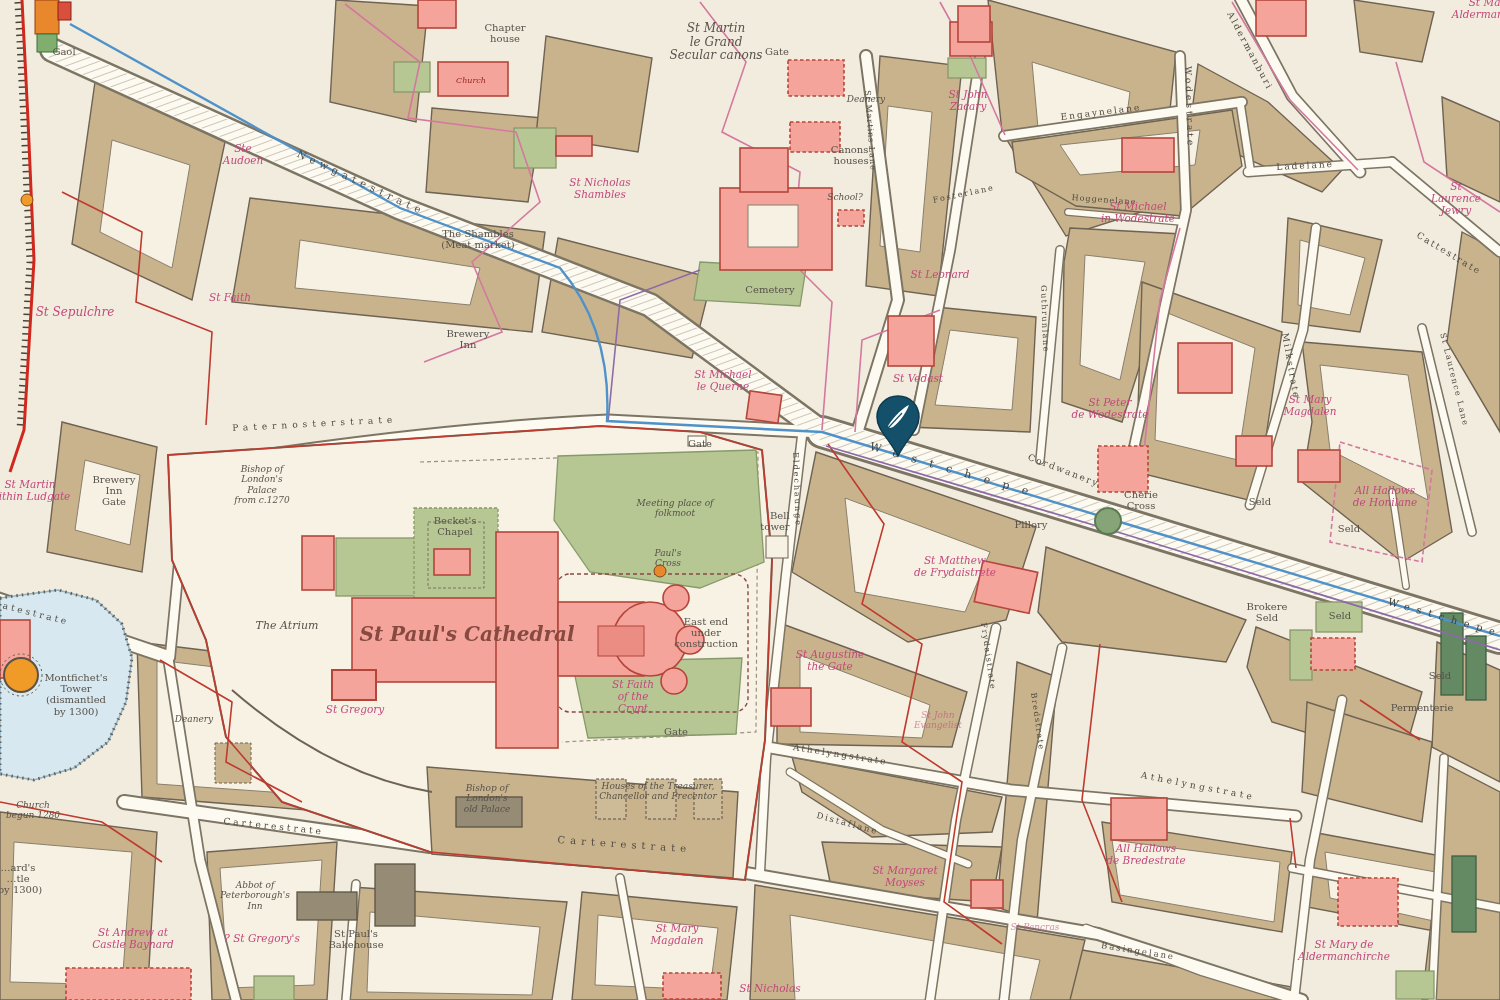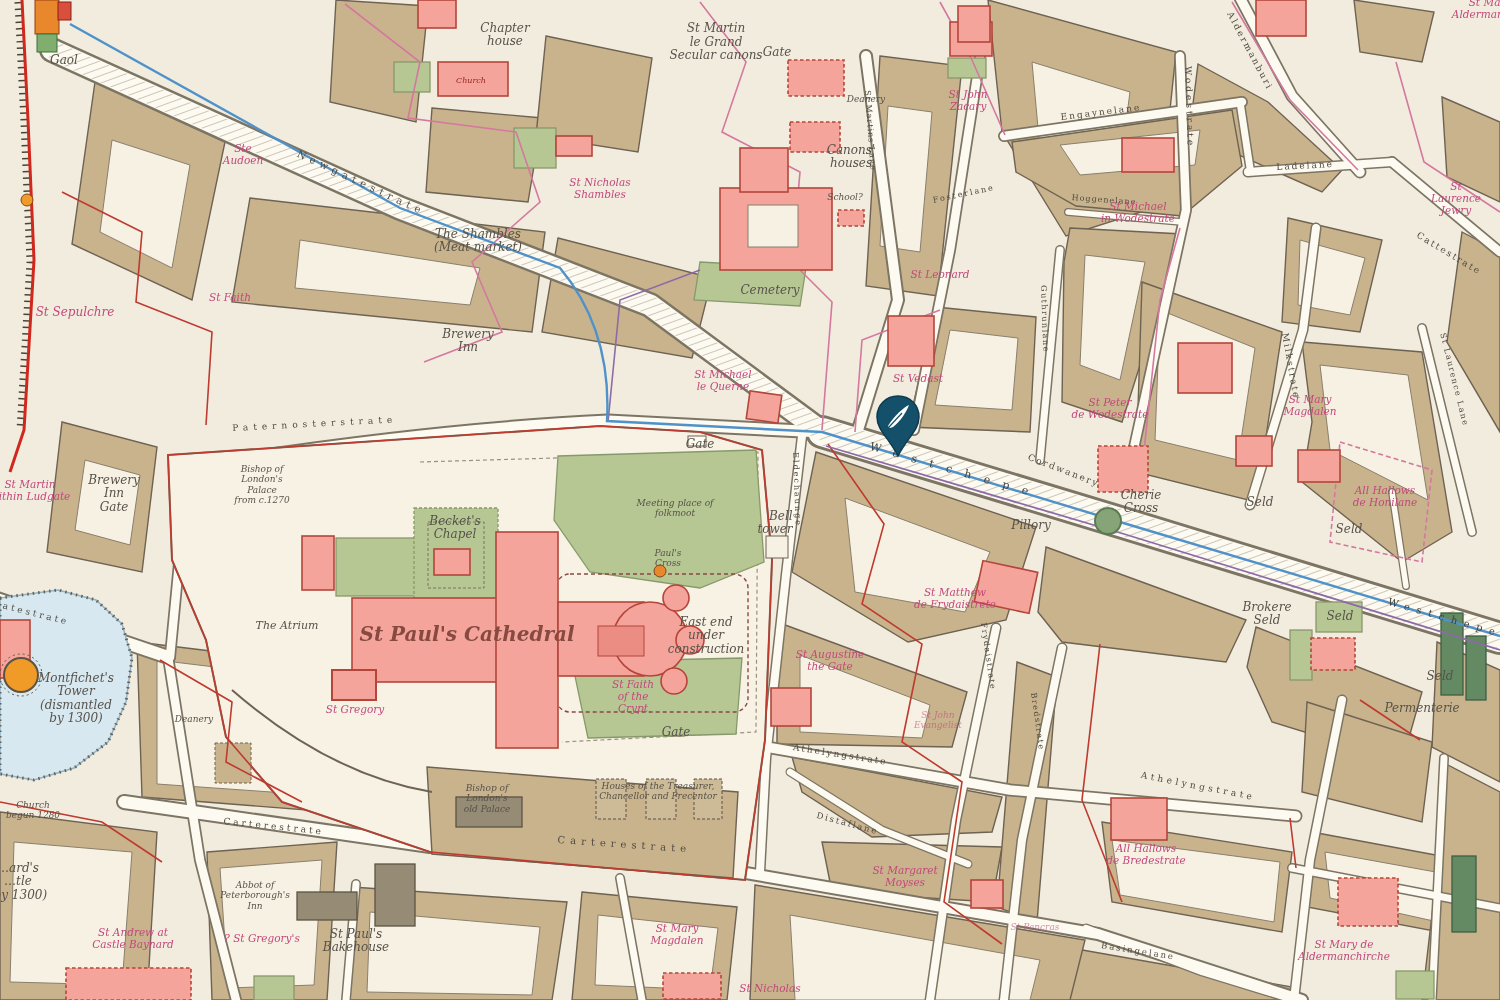--- a/index.html
+++ b/index.html
@@ -24,21 +24,21 @@
   .conduit{fill:none;stroke:#4f92c9;stroke-width:2.4;}
   .conduit2{fill:none;stroke:#8d6aa8;stroke-width:1.8;}
   
   #labels{position:absolute;left:0;top:0;width:1500px;height:1000px;pointer-events:none;}
   .lbl{position:absolute;white-space:pre-line;text-align:center;transform-origin:left top;
        font-family:"DejaVu Serif",serif;}
   .church{color:#c2487c;font-style:italic;font-size:10.5px;line-height:1.15;}
   .faint{opacity:.6;}
   .place{color:#57524a;font-style:italic;font-size:10px;line-height:1.14;}
   .place-sm{color:#57524a;font-style:italic;font-size:9px;line-height:1.14;}
-  .place-xs{color:#57524a;font-style:italic;font-size:12px;line-height:1.12;}
+  .place-xs{color:#57524a;font-size:10px;line-height:1.12;}
   .red-sm{color:#99231c;font-style:italic;font-size:8px;}
   .street{color:#4f4a40;font-size:9px;white-space:nowrap;font-style:normal;}
   .street-big{color:#44403a;font-size:11px;white-space:nowrap;}
   .cathedral{color:#864a40;font-style:italic;font-size:20px;white-space:nowrap;font-weight:bold;}
   
   .pin{position:absolute;left:874px;top:394px;width:48px;height:66px;cursor:pointer;}
 </style>
 </head>
 <body>
 
@@ -338,21 +338,21 @@
 
     <g>
       <circle cx="660" cy="571" r="6" fill="#e8872c" stroke="#7a4a1a"></circle>
       <circle cx="21" cy="675" r="17" fill="#f09a28" stroke="#5d5344" stroke-width="2"></circle>
       <circle cx="21" cy="675" r="21" fill="none" stroke="#5d5344" stroke-width="1" stroke-dasharray="2,3"></circle>
       <circle cx="1108" cy="521" r="13" fill="#87a478" stroke="#5a7a52" stroke-width="2"></circle>
     </g>
   </svg>
 
   <div id="labels">
-      <div class="lbl place-xs" style="left: 64px; top: 54px; transform: translateX(-50%);">Gaol</div>
+      <div class="lbl place-xs" style="left: 64px; top: 46px; transform: translateX(-50%);">Gaol</div>
       <div class="lbl place-xs" style="left: 505px; top: 22px; transform: translateX(-50%);">Chapter
 house</div>
       <div class="lbl red-sm" style="left: 471px; top: 76px; transform: translateX(-50%);">Church</div>
       <div class="lbl church" style="left: 243px; top: 142px; transform: translateX(-50%);">Ste
 Audoen</div>
       <div class="lbl church" style="left: 75px; top: 306px; font-size: 12px; transform: translateX(-50%);">St Sepulchre</div>
       <div class="lbl church" style="left: 230px; top: 291px; transform: translateX(-50%);">St Faith</div>
       <div class="lbl church" style="left: 600px; top: 176px; transform: translateX(-50%);">St Nicholas
 Shambles</div>
       <div class="lbl place-xs" style="left: 478px; top: 228px; transform: translateX(-50%);">The Shambles
@@ -450,21 +450,21 @@
       <div class="lbl street" style="left: 224px; top: 816px; letter-spacing: 3px; transform: rotate(6deg);">Carterestrate</div>
       <div class="lbl street" style="left: 558px; top: 834px; font-size: 10px; letter-spacing: 5px; transform: rotate(4deg);">Carterestrate</div>
       <div class="lbl place-sm" style="left: 487px; top: 783px; transform: translateX(-50%);">Bishop of
 London's
 old Palace</div>
       <div class="lbl place-sm" style="left: 658px; top: 781px; transform: translateX(-50%);">Houses of the Treasurer,
 Chancellor and Precentor</div>
       <div class="lbl street" style="left: 794px; top: 742px; letter-spacing: 2px; transform: rotate(9deg);">Athelyngstrate</div>
       <div class="lbl street" style="left: 1142px; top: 770px; letter-spacing: 3.5px; transform: rotate(11deg);">Athelyngstrate</div>
       <div class="lbl street" style="left: 818px; top: 810px; font-size: 8.5px; letter-spacing: 2px; transform: rotate(15deg);">Distaflane</div>
-      <div class="lbl church" style="left: 955px; top: 586px; transform: translateX(-50%);">St Matthew
+      <div class="lbl church" style="left: 955px; top: 554px; transform: translateX(-50%);">St Matthew
 de Frydaistrete</div>
       <div class="lbl church" style="left: 830px; top: 648px; transform: translateX(-50%);">St Augustine
 the Gate</div>
       <div class="lbl church faint" style="left: 938px; top: 710px; font-size: 9px; transform: translateX(-50%);">St John
 Evangelist</div>
       <div class="lbl street" style="left: 988px; top: 622px; font-size: 8px; letter-spacing: 1.5px; transform: rotate(82deg);">Frydaistrate</div>
       <div class="lbl street" style="left: 1038px; top: 692px; font-size: 8px; letter-spacing: 1.5px; transform: rotate(82deg);">Bredstrate</div>
       <div class="lbl street" style="left: 1102px; top: 940px; font-size: 8.5px; letter-spacing: 2px; transform: rotate(9deg);">Basingelane</div>
       <div class="lbl church" style="left: 905px; top: 864px; transform: translateX(-50%);">St Margaret
 Moyses</div>

